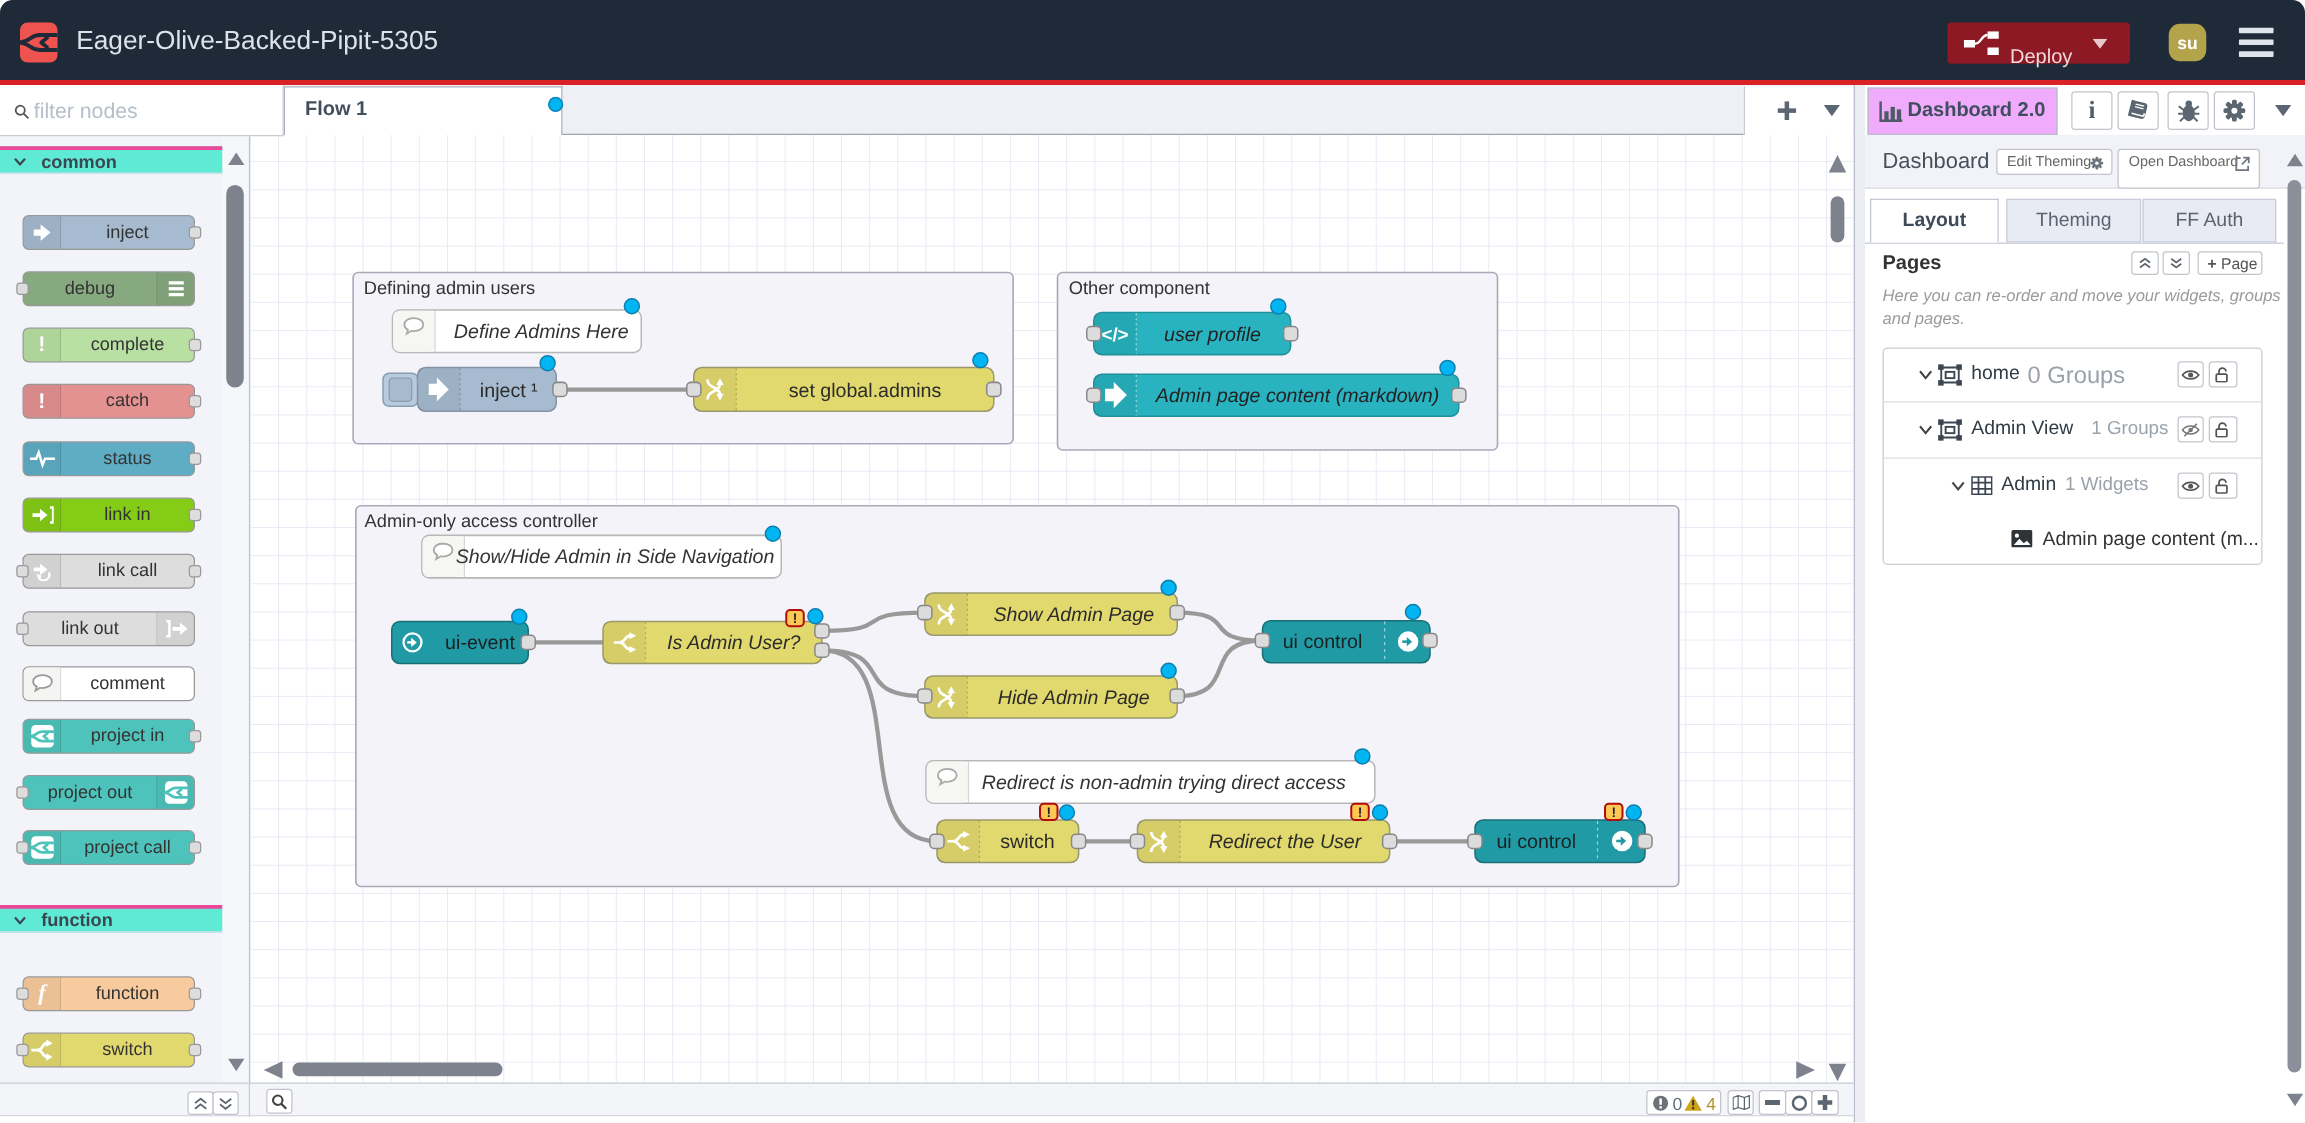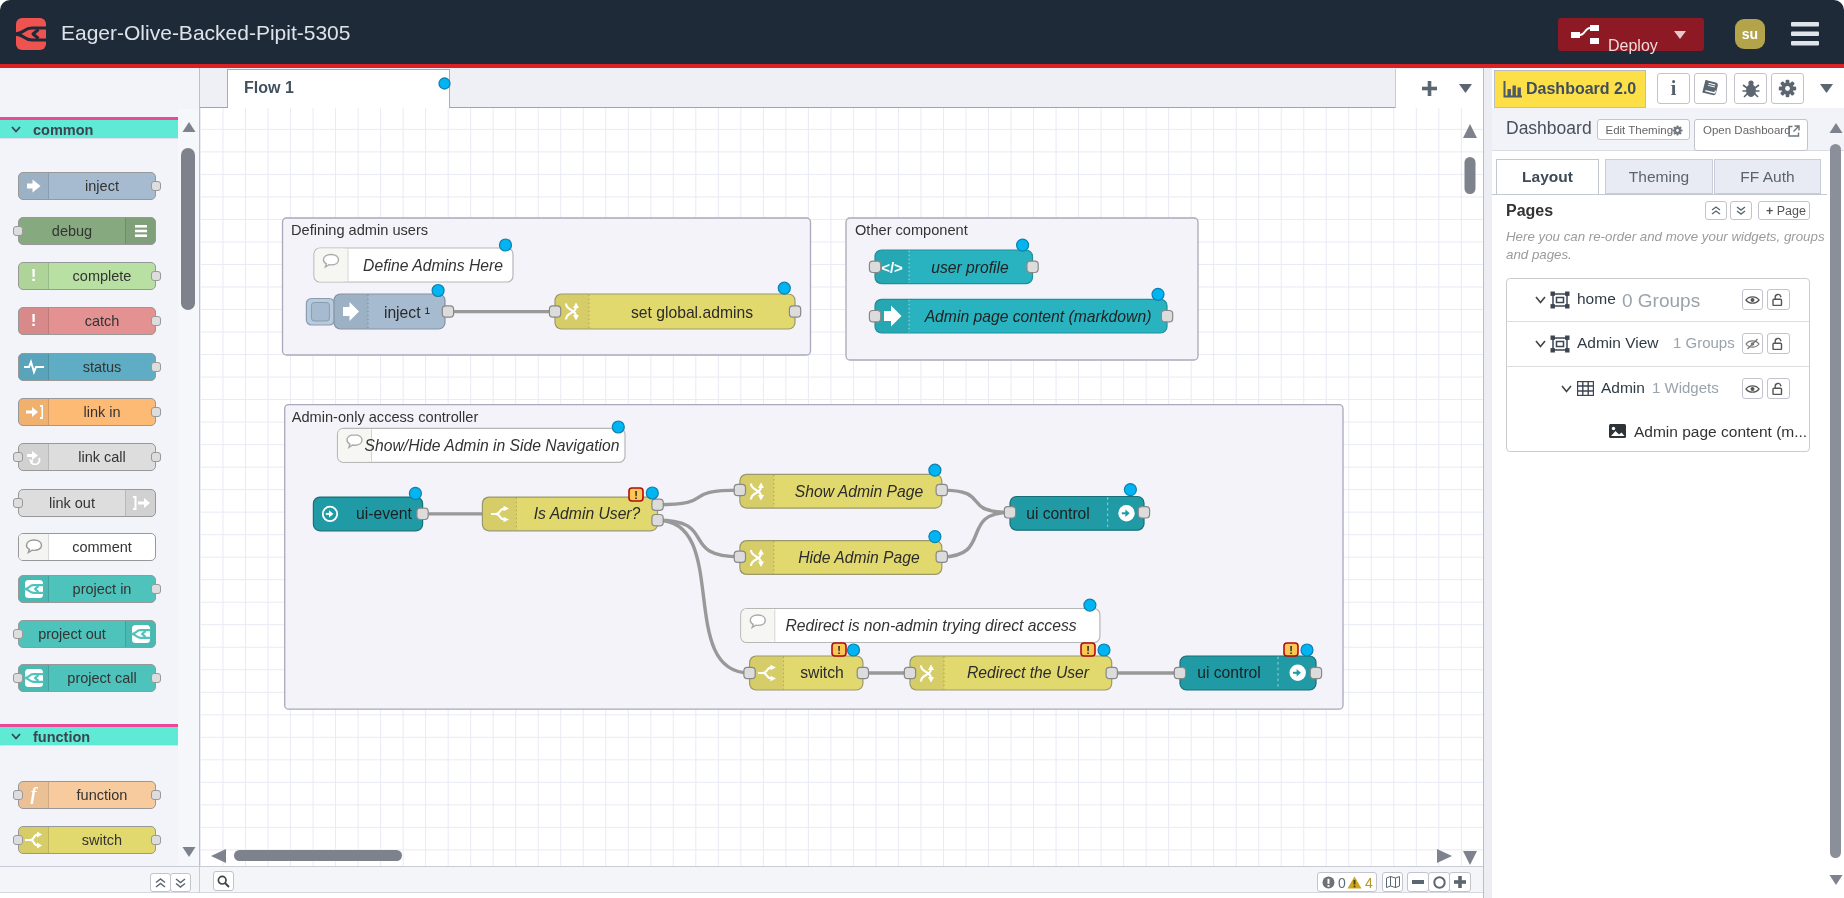--- a/index.html
+++ b/index.html
@@ -117,21 +117,21 @@
         <div class="lbl li">catch</div>
         <span class="pport r"></span>
       </div>
     <div class="pnode" style="top:285px;background:#5eadc4;">
         <div class="picon il"><svg width="20" height="16" viewBox="0 0 20 16" style="margin:5px 0 0 5px;">
             <path d="M0,8 h5 l2,-5 3,10 2,-5 h8" stroke="#fff" stroke-width="2" fill="none"></path>
           </svg></div>
         <div class="lbl li">status</div>
         <span class="pport r"></span>
       </div>
-    <div class="pnode" style="top:330px;background:#fdba74;text-decoration:underline;">
+    <div class="pnode" style="top:330px;background:#84cc16;text-decoration:underline;">
         <div class="picon il"><svg width="18" height="16" viewBox="0 0 18 16" style="margin:5px 0 0 6px;">
             <path d="M1,6.5 h6 v-3.5 l6,5 -6,5 v-3.5 h-6 z" fill="#fff"></path>
             <path d="M15,2 h2.5 v12 h-2.5" stroke="#fff" stroke-width="2" fill="none"></path>
           </svg></div>
         <div class="lbl li">link in</div>
         <span class="pport r"></span>
       </div>
     <div class="pnode" style="top:375px;background:#ddd;">
         <div class="picon il"><svg width="18" height="16" viewBox="0 0 18 16" style="margin:5px 0 0 6px;">
             <path d="M2,5 h5 v-3 l6,4.5 -6,4.5 v-3 h-5 z" fill="#fff"></path>
@@ -221,20 +221,27 @@
     </div>
     <div class="btn ico-btn" style="left:150px;top:804px;width:21px;height:19px;">
         <svg width="11" height="10" viewBox="0 0 11 10">
           <path d="M1,4.5 L5.5,1 L10,4.5 M1,9 L5.5,5.5 L10,9" stroke="#5b6670" stroke-width="1.5" fill="none"></path>
         </svg>
       </div>
     <div class="btn ico-btn" style="left:170px;top:804px;width:21px;height:19px;">
         <svg width="11" height="10" viewBox="0 0 11 10">
           <path d="M1,1 L5.5,4.5 L10,1 M1,5.5 L5.5,9 L10,5.5" stroke="#5b6670" stroke-width="1.5" fill="none"></path>
         </svg>
+      </div>
+    <div id="psearch">
+        <svg width="13" height="13" viewBox="0 0 15 15" style="position:absolute;left:11px;top:15px;">
+          <circle cx="6" cy="6" r="4.2" stroke="#555" stroke-width="1.7" fill="none"></circle>
+          <path d="M9.2,9.2 L13.5,13.5" stroke="#555" stroke-width="1.7"></path>
+        </svg>
+        <span class="ph">filter nodes</span>
       </div>
   </div>
   <div id="tabbar">
     <div id="flowtab">
         <span class="t">Flow 1</span>
       <svg width="13" height="13" viewBox="0 0 13 13" style="position:absolute;left:210px;top:7px;">
           <circle cx="6.5" cy="6.5" r="5.5" fill="#00b5f2" stroke="#0e82b6" stroke-width="1.3"></circle>
         </svg>
     </div>
     <div id="tabctl">
@@ -531,21 +538,21 @@
     <div class="btn ico-btn" style="left:1449px;top:5px;width:22px;height:20px;">
         <svg width="12" height="12" viewBox="0 0 12 12">
           <rect x="4.2" y="0" width="3.6" height="12" fill="#5b6670"></rect>
           <rect x="0" y="4.2" width="12" height="3.6" fill="#5b6670"></rect>
         </svg>
       </div>
   </div>
   <div id="gutter"></div>
   <div id="sidebar">
     <div style="position:absolute;left:0;top:39.5px;width:352px;height:43px;background:#f2f3f8;border-bottom:1px solid #dadce4;"></div>
-    <div style="position:absolute;left:2px;top:2px;width:152px;height:38px;background:#fde047;border:1px solid #b9bdc9;">
+    <div style="position:absolute;left:2px;top:2px;width:152px;height:38px;background:#f0abfc;border:1px solid #b9bdc9;">
       <svg width="19" height="17" viewBox="0 0 19 17" style="position:absolute;left:8px;top:10px;">
         <path d="M1.5,0 V15.5 H19" stroke="#4e5a66" stroke-width="2" fill="none"></path>
         <rect x="4.5" y="8" width="3.4" height="7.5" fill="#4e5a66"></rect>
           <rect x="9.5" y="4.5" width="3.4" height="11" fill="#4e5a66"></rect>
           <rect x="14.5" y="6.5" width="3.4" height="9" fill="#4e5a66"></rect>
       </svg>
       <span style="position:absolute;left:31px;top:9px;font-size:16px;color:#3f4e5e;font-weight:bold;">Dashboard 2.0</span>
     </div>
     <div class="btn ico-btn" style="left:165px;top:5px;width:33px;height:31px;">
         <span style="font-family:'Liberation Serif',serif;font-weight:bold;font-size:20px;color:#555f6b;">i</span>

